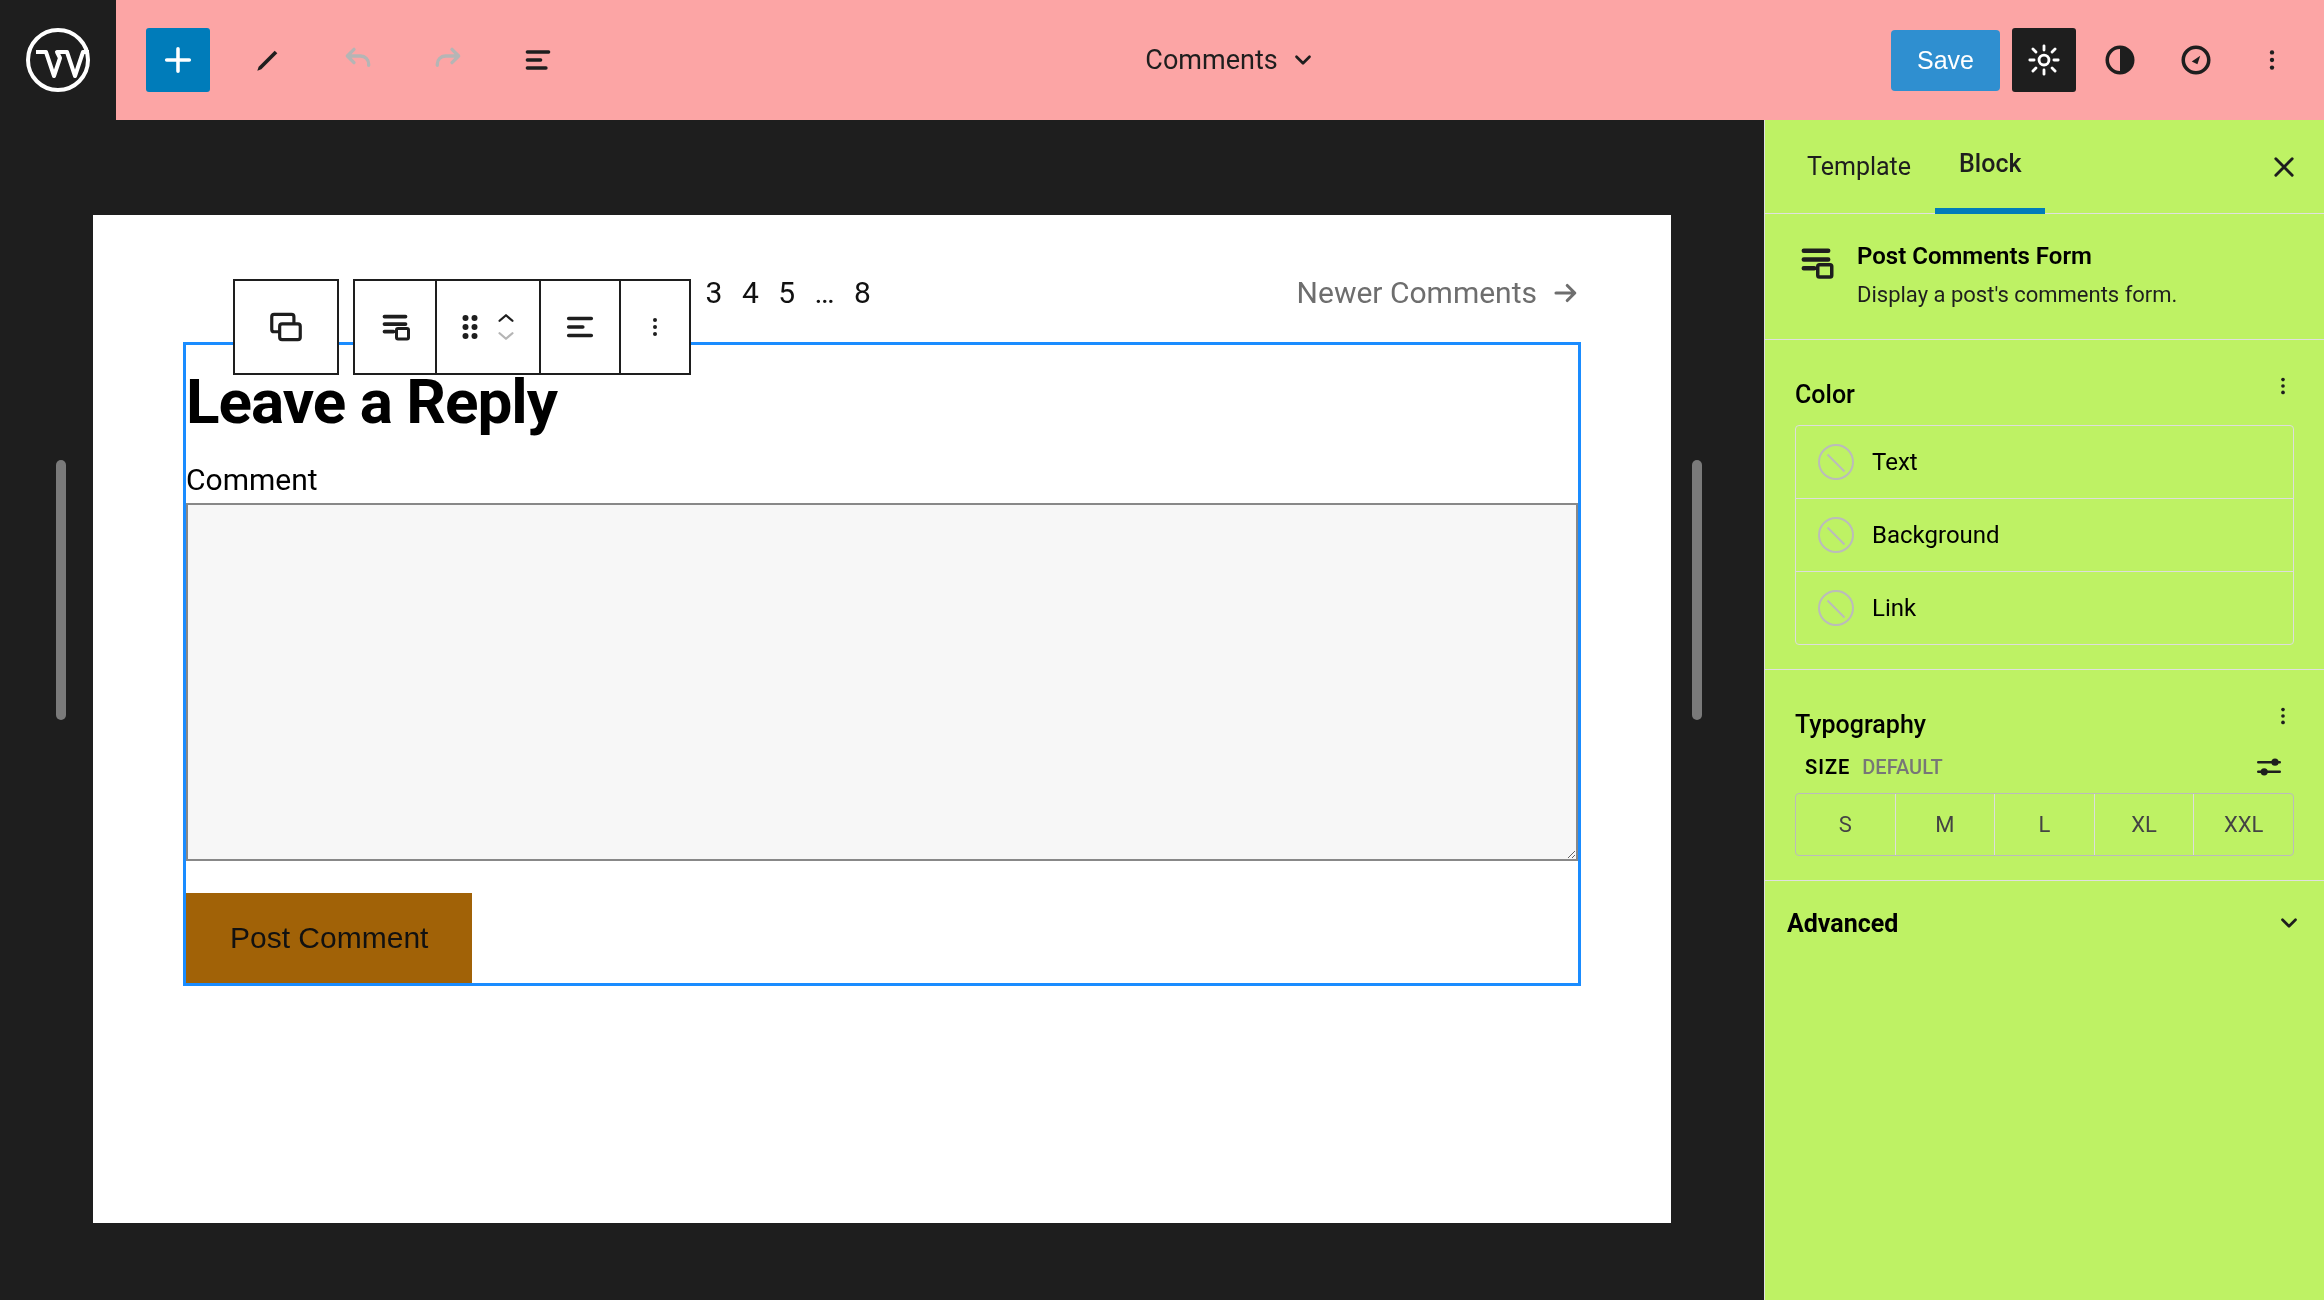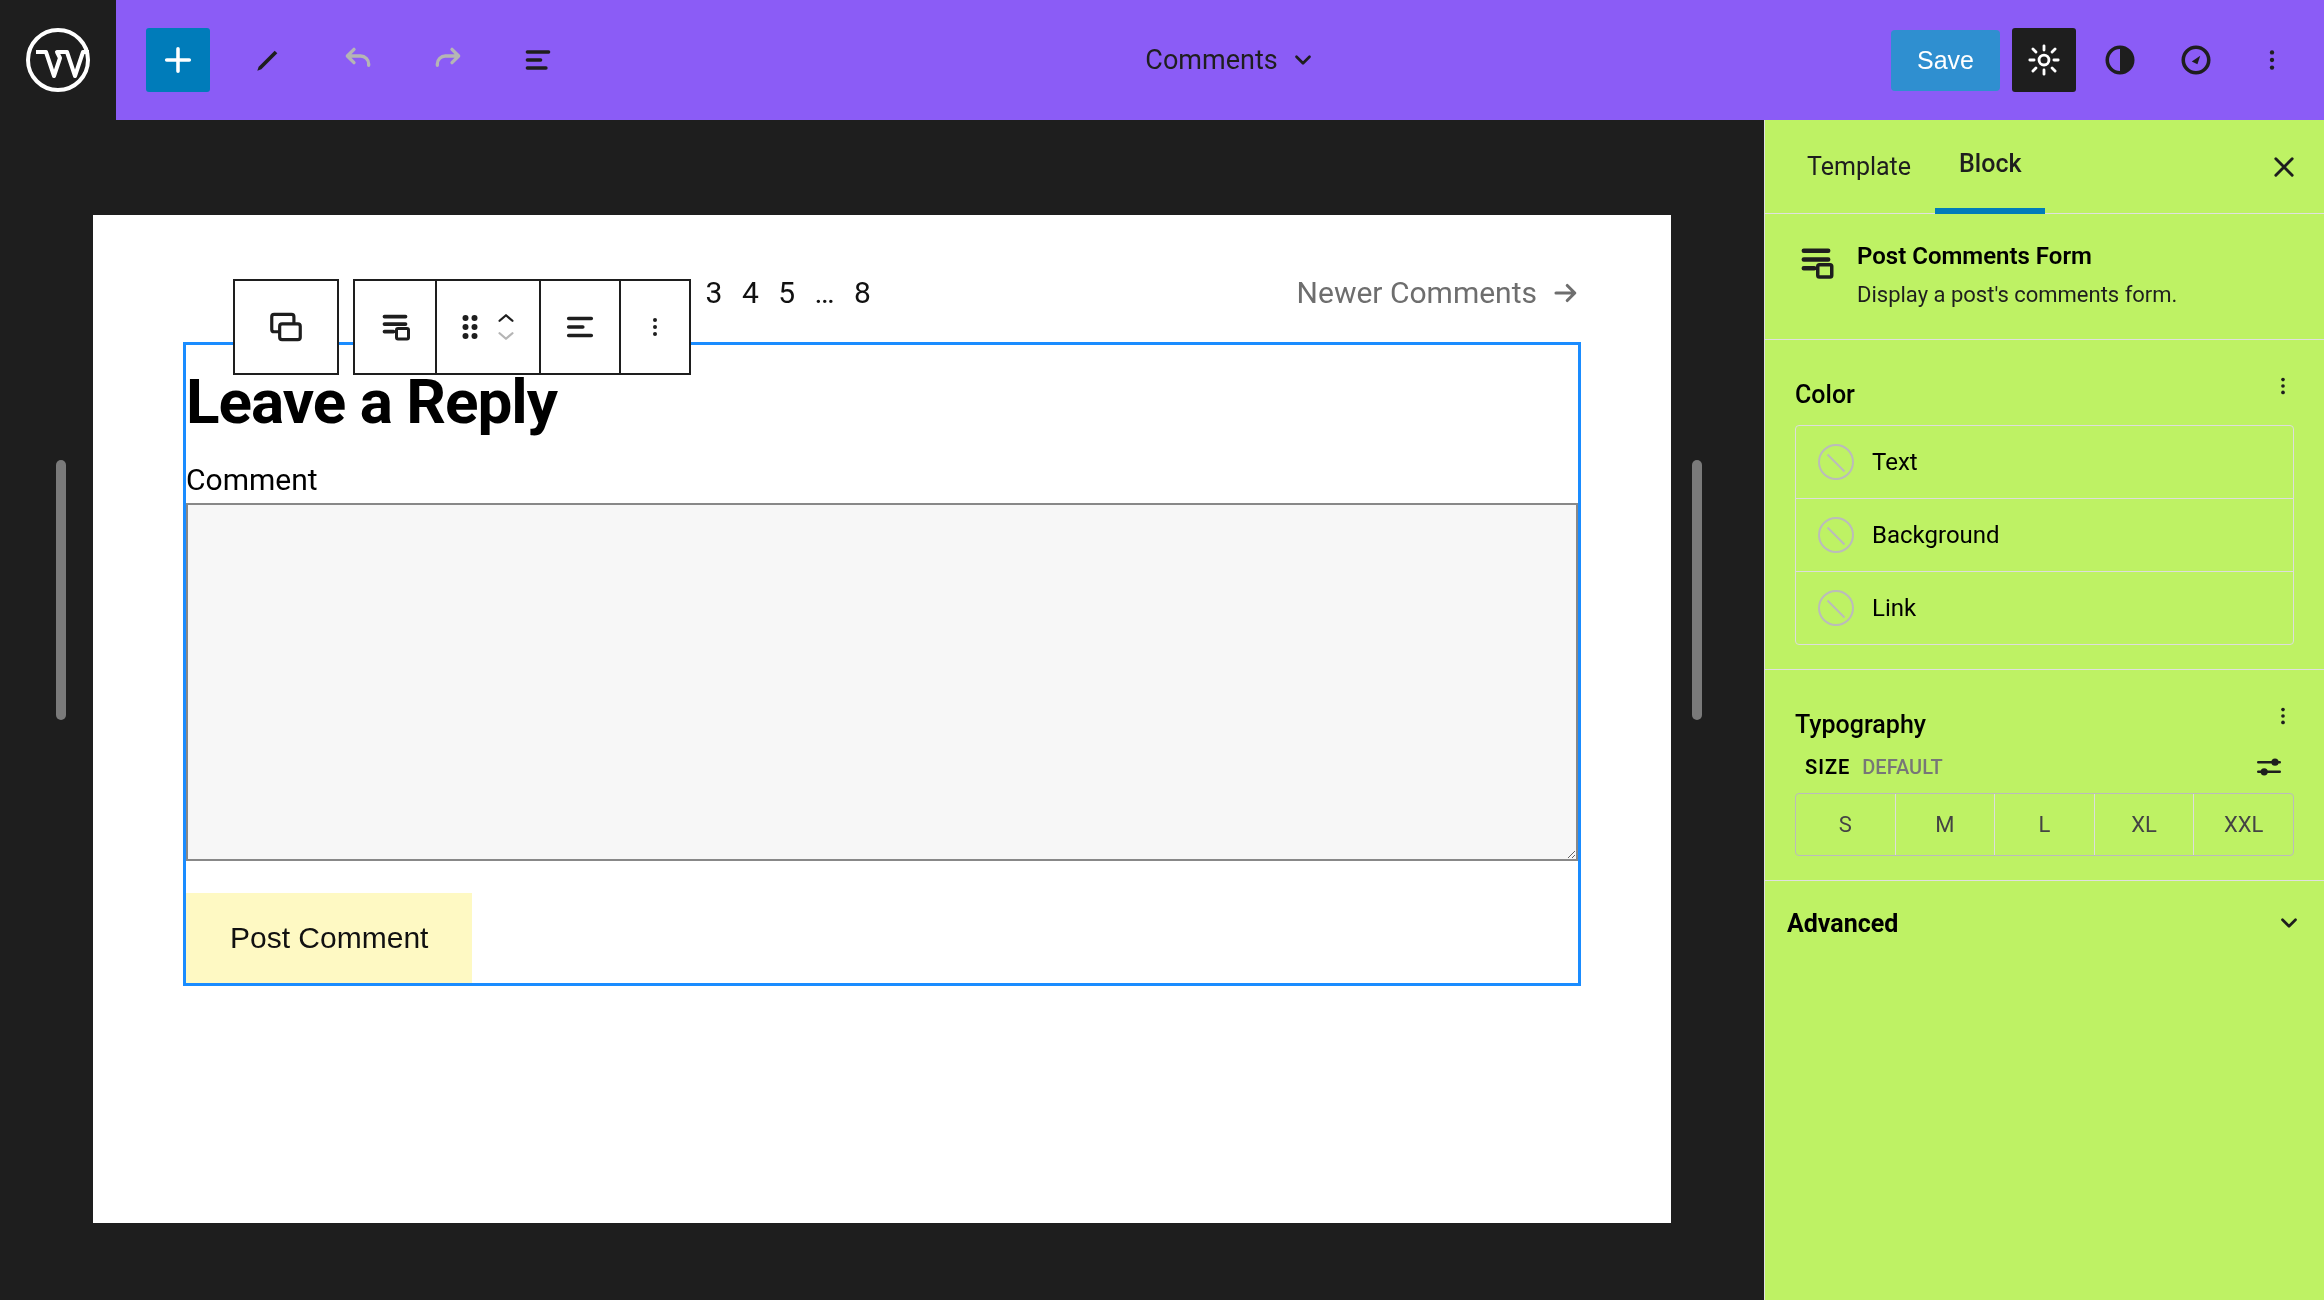--- a/index.html
+++ b/index.html
@@ -2,21 +2,21 @@
 <html><head>
 <meta charset="utf-8">
 <style>
   * { box-sizing: border-box; margin: 0; padding: 0; }
   html, body { width: 100%; height: 100%; font-family: -apple-system, BlinkMacSystemFont, "Segoe UI", Roboto, sans-serif; }
   body { display: flex; flex-direction: column; background: #1e1e1e; overflow: hidden; }
 
   
   .topbar {
     height: 120px;
-    background: #8b5cf6;
+    background: #fca5a5;
     display: flex;
     align-items: center;
     padding-right: 20px;
   }
   .wp-logo {
     width: 116px; height: 120px;
     background: #1e1e1e;
     display: flex; align-items: center; justify-content: center;
   }
   .wp-logo svg { width: 64px; height: 64px; }
@@ -121,21 +121,21 @@
   .lbl { font-size: 30px; font-weight:400; padding-bottom:6px; }
   .comment-textarea {
     width: 100%;
     height: 358px;
     border: 2px solid #888;
     background: #f7f7f7;
     resize: both;
   }
   .post-btn {
     margin-top: 28px;
-    background: #fef9c3;
+    background: #a16207;
     color: #111;
     font-size: 30px;
     font-weight: 500;
     border: none;
     padding: 28px 44px;
     cursor: pointer;
   }
 
   
   .sidebar {

